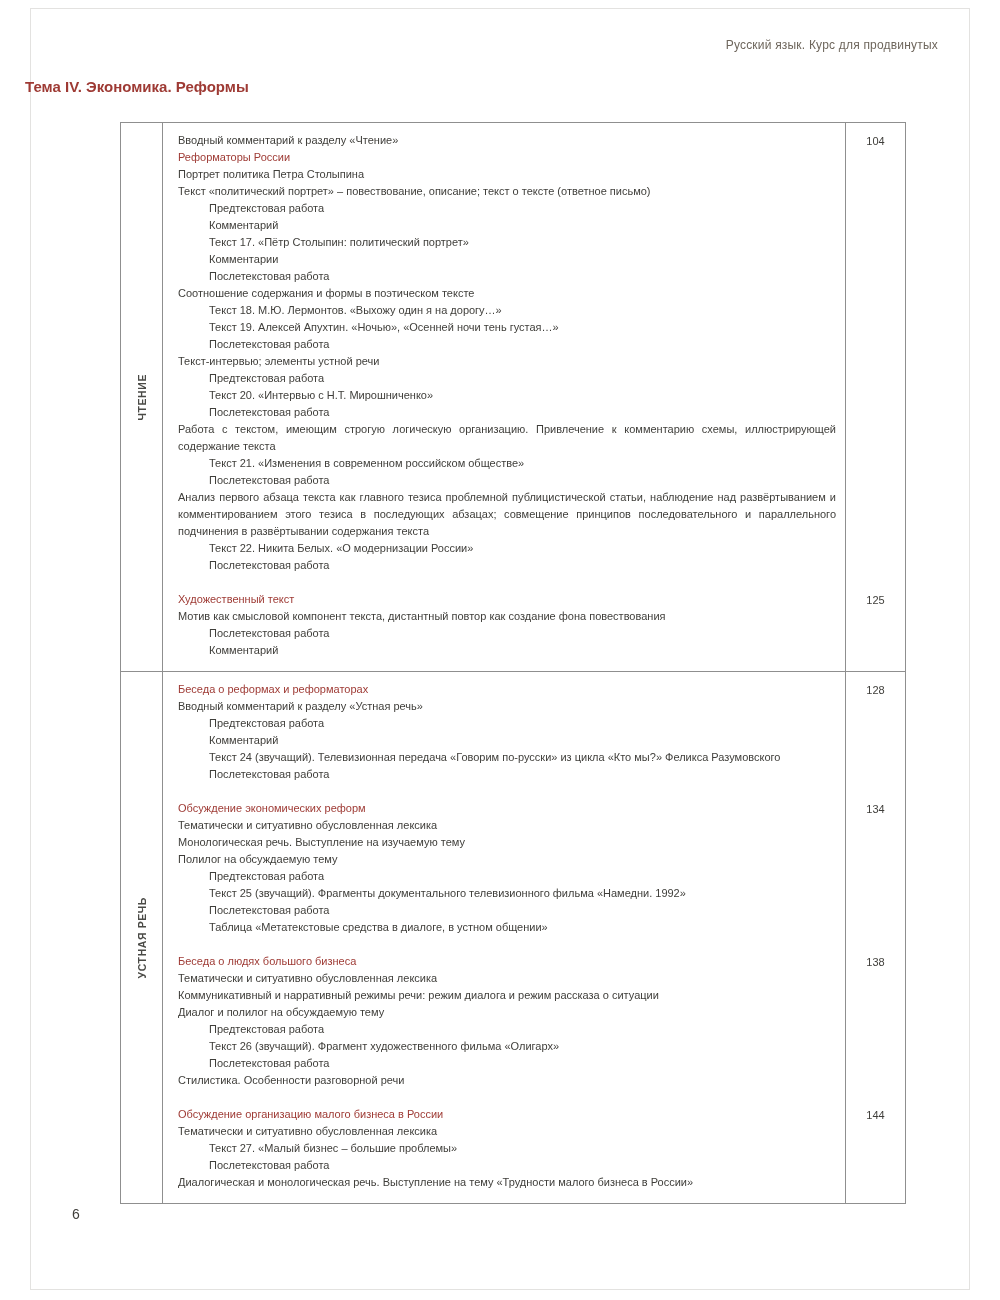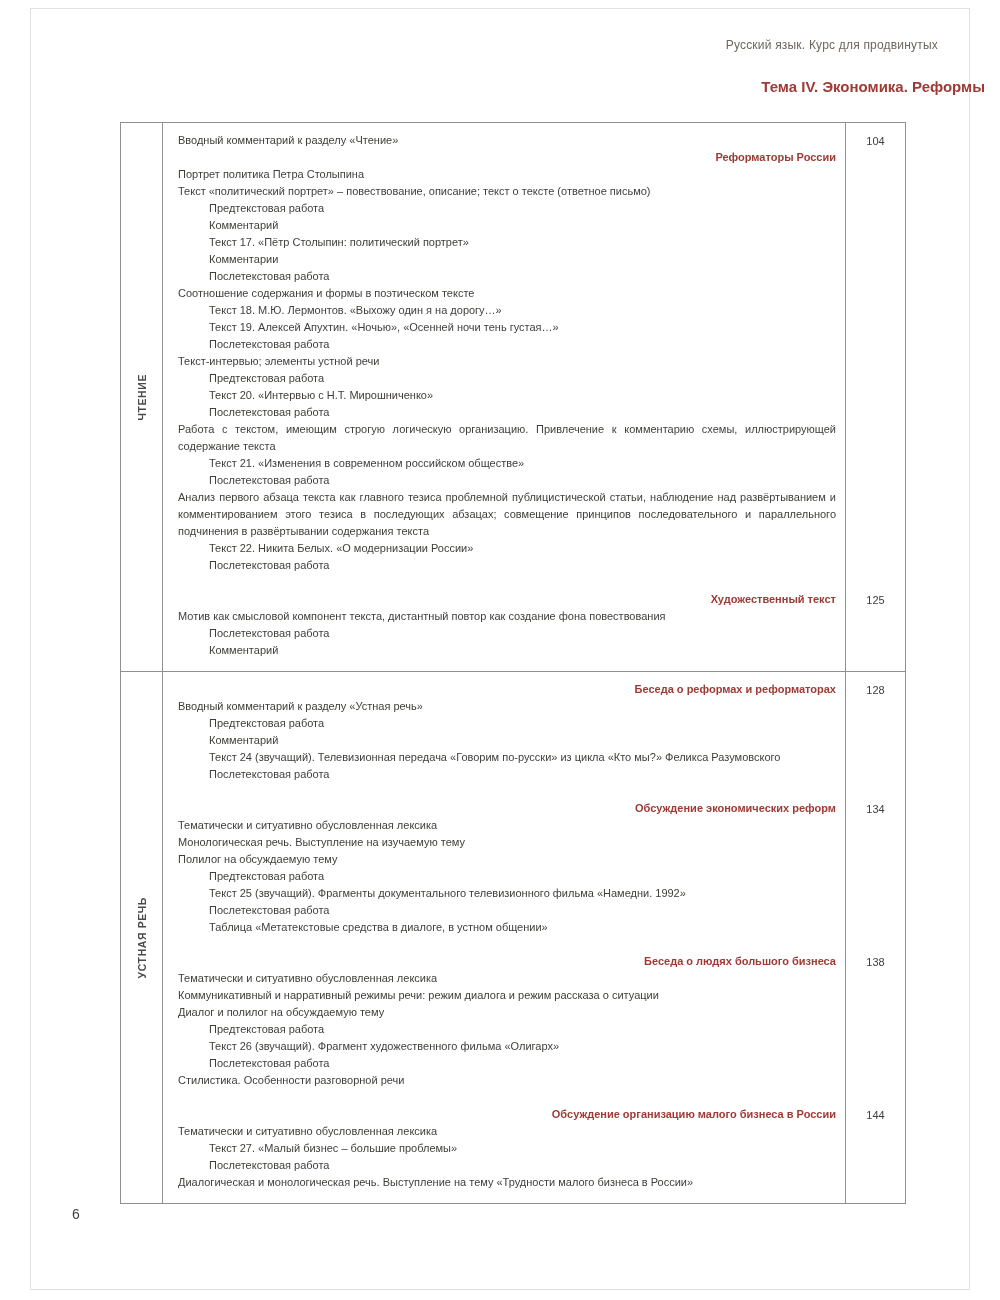--- a/index.html
+++ b/index.html
@@ -12,21 +12,21 @@
   .scan-frame {
     position:absolute; left:30px; right:30px; top:8px; bottom:10px;
     border:1px solid #e3e2e0; pointer-events:none;
   }
   .running-header {
     position:absolute; top:38px; right:62px;
     font-size:12px; color:#6e665c; letter-spacing:0.2px;text-align:center;
   }
   .page-title {
     position:absolute; top:78px; left:25px; width:960px; margin:0;
-    text-align:right; font-size:15px; font-weight:bold; color:var(--accent);
+    text-align:left; font-size:15px; font-weight:bold; color:var(--accent);
   }
   .toc {
     position:absolute; left:120px; top:122px; width:784px;
     border:1px solid var(--rule);
   }
   .section { display:flex; align-items:stretch; }
   .section + .section { border-top:1px solid var(--rule); }
   .label-cell {
     width:41px; flex:0 0 41px; border-right:1px solid var(--rule);
     display:flex; align-items:center; justify-content:center;
@@ -43,21 +43,21 @@
   }
   .block { display:flex; align-items:stretch; }
   .block + .block { margin-top:17px; }
   .block-text { flex:1 1 auto; padding:0 10px 0 15px; min-width:0; }
   .block-page {
     width:59px; flex:0 0 59px; text-align:center;
     font-size:11px; line-height:17px; color:var(--ink); padding-top:1px;
   }
   .line { font-size:11px; line-height:17px; color:var(--ink); }
   .line.i1 { padding-left:31px; }
-  .line.red { color:var(--accent); font-weight:bold;text-align:right; }
+  .line.red { color:var(--accent); font-weight:normal; }
   .line.just { text-align:justify; }
   .footer-num {
     position:absolute; left:72px; top:1206px;
     font-size:14px; color:var(--ink);
   }
 </style>
 </head>
 <body style="--accent: #9e3a34; --ink: #3f3e3a;">
 
 <div class="scan-frame"></div>

